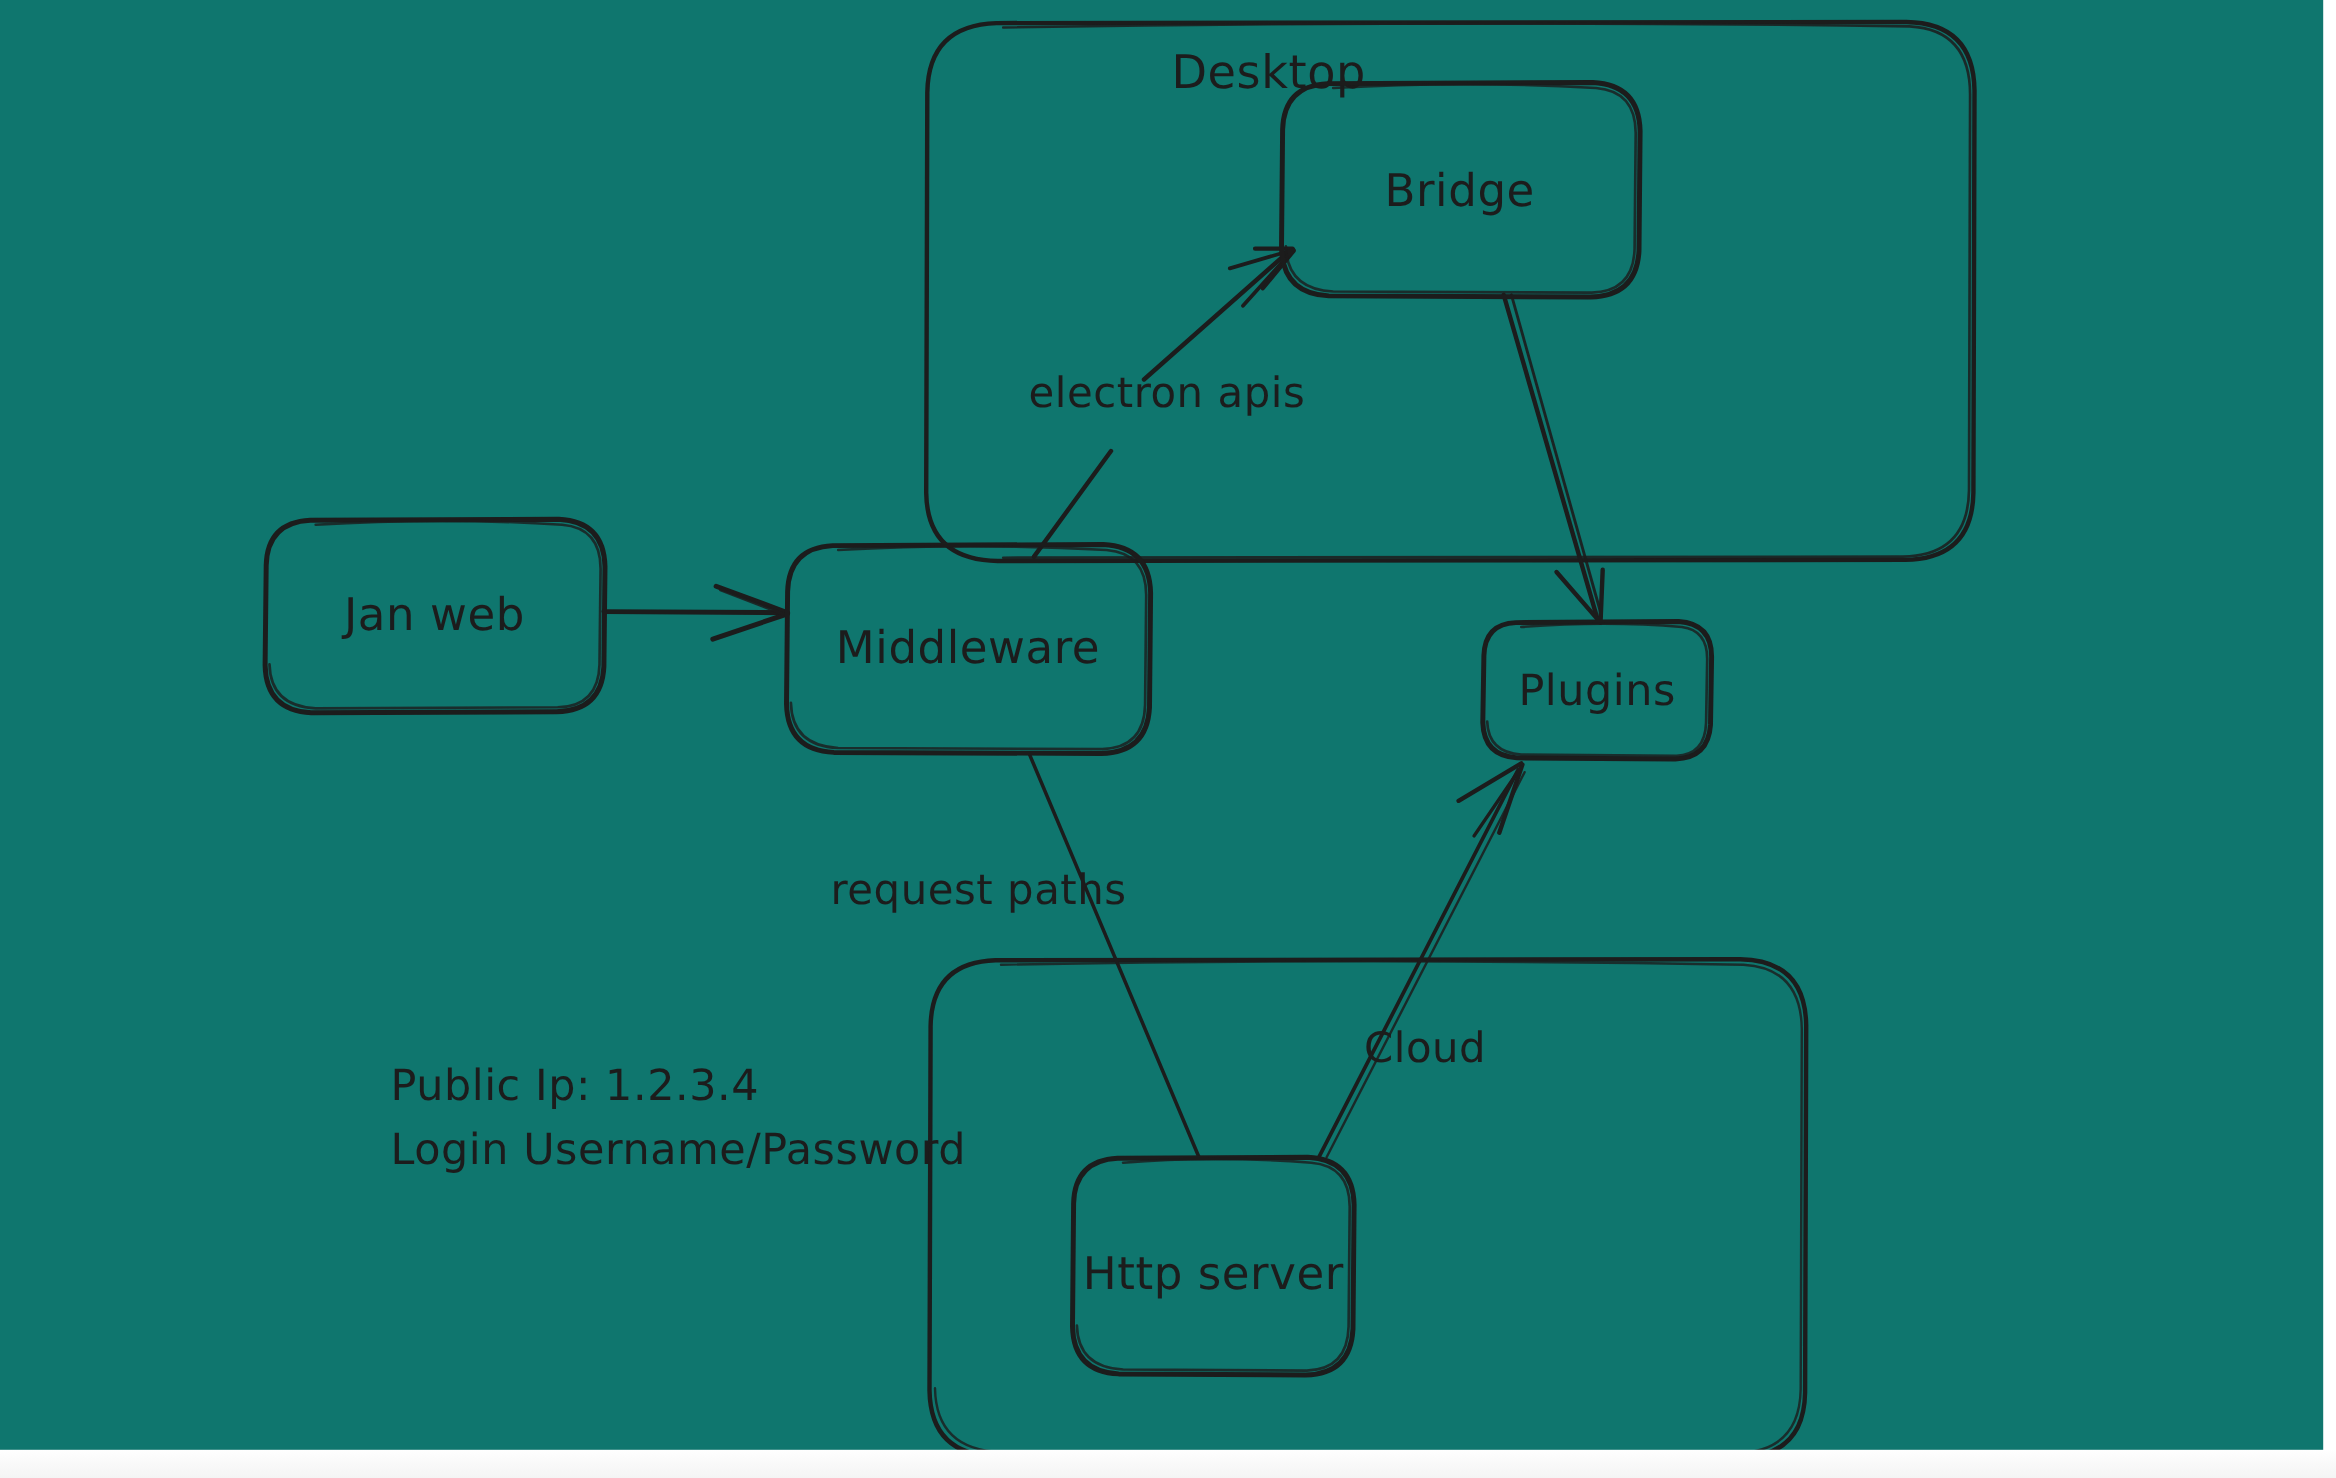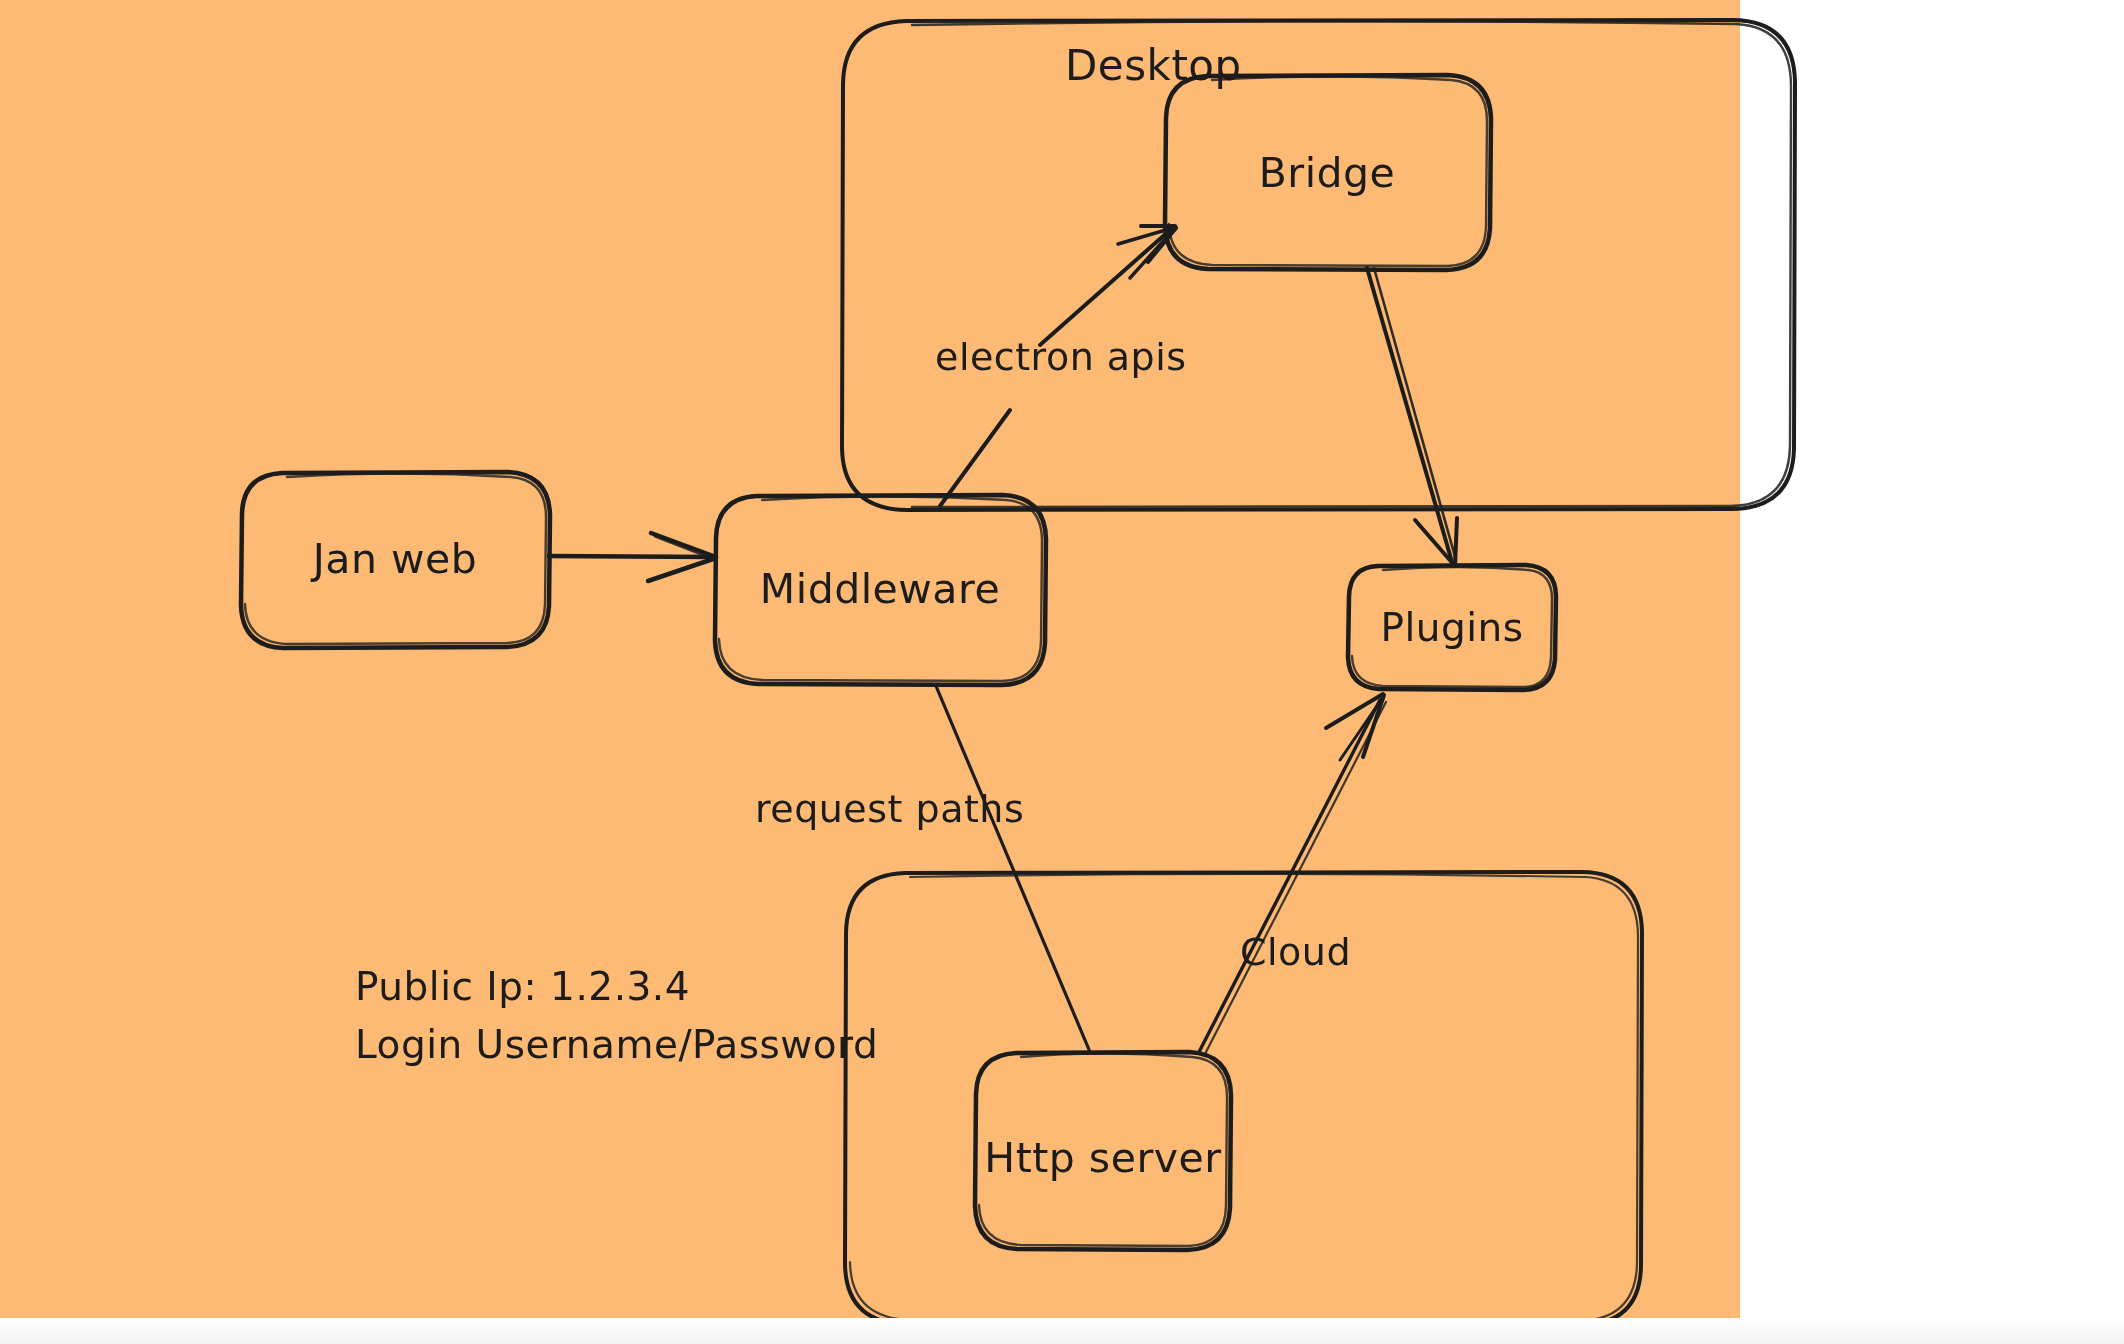--- a/index.html
+++ b/index.html
@@ -9,23 +9,23 @@
     background: #ffffff;
   }
   body {
     width: 2124px;
     height: 1344px;
     overflow: hidden;
     font-family: "DejaVu Sans", sans-serif;
   }
   #canvas-wrap {
     position: relative;
-    width: 1740px;
+    width: 2112px;
     height: 1344px;
-    background: #fdba74;
+    background: #0f766e;
   }
   #diagram {
     position: absolute;
     left: 0;
     top: 0;
     width: 2124px;
     height: 1344px;
     display: block;
   }
   

